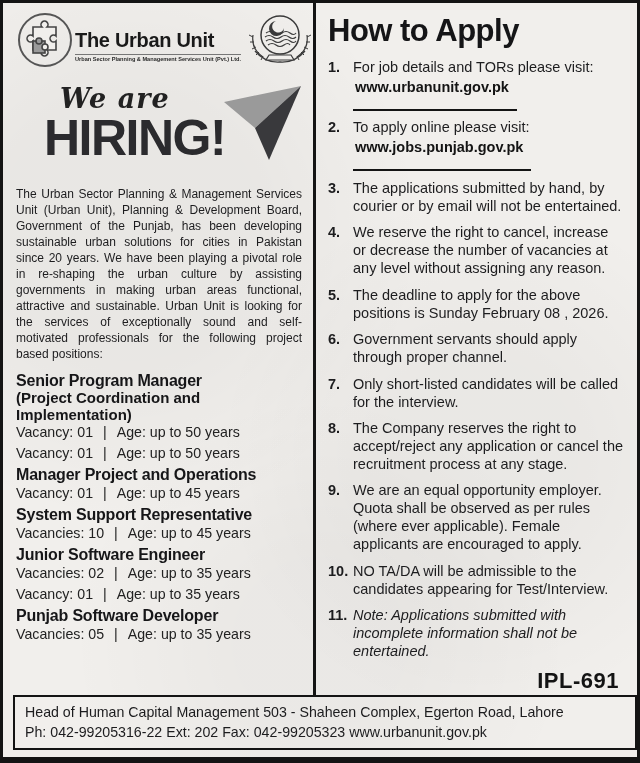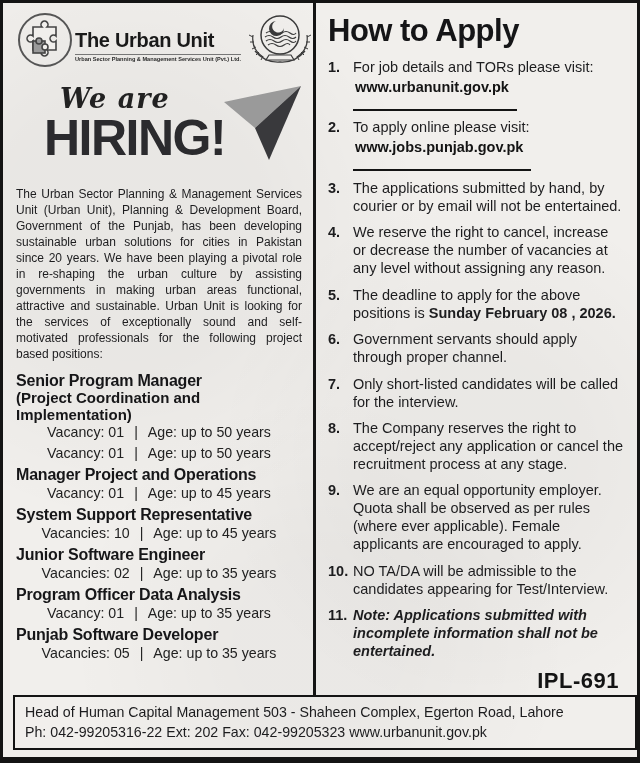--- a/index.html
+++ b/index.html
@@ -40,30 +40,30 @@
   .arrow-wrap { position:absolute; right:-2px; top:2px; }
 
   
   .intro { margin-top:8px; font-size:12px; line-height:1.33; text-align:justify; color:#1d1d1f; }
 
   
   .positions { margin-top:10px; }
   .pos { margin-bottom:5px; }
   .pos-title { font-size:16px; font-weight:800; letter-spacing:-0.2px; color:#161618; line-height:1.12; }
   .pos-sub { font-size:15px; font-weight:800; color:#161618; line-height:1.1; }
-  .pos-meta { font-size:14.2px; color:#222; margin-top:1px;text-align:center; }
+  .pos-meta { font-size:14.2px; color:#222; margin-top:1px; }
   .pos-meta .pipe { padding:0 10px; }
 
   
   .howto-title { font-size:31px; font-weight:900; letter-spacing:-0.5px; color:#151517; margin:4px 0 10px 0; }
   .item { display:flex; margin-bottom:8.5px; }
   .item .num { width:25px; flex:none; font-weight:800; font-size:14.5px; line-height:1.24; }
   .item .body { font-size:14.5px; line-height:1.24; color:#1d1d1f; }
   .item .link { display:block; width:max-content; color:#141414; font-weight:700; text-decoration:none; border-bottom:2px solid #141414; padding:1px 8px 12px 2px; margin-top:1px; cursor:pointer; }
-  .item b { font-weight:700; }
+  .item b { font-weight:400; }
   .noteb { font-weight:800; font-style:italic; }
   .refcode { text-align:right; font-size:22px; font-weight:700; letter-spacing:0.5px; color:#141414; padding-right:6px; margin-top:-2px; }
 
   
   .footer {
     position:absolute; left:10px; right:0; bottom:7px;
     border:2px solid #141414;
     background:transparent;
     padding:5px 10px 6px 10px;
     font-size:14.2px; line-height:1.42; color:#1c1c1e;
@@ -151,21 +151,20 @@
           <div class="pos-title">System Support Representative</div>
           <div class="pos-meta"><span>Vacancies: 10</span><span class="pipe">|</span><span>Age: up to 45 years</span></div>
         </div>
 
         <div class="pos">
           <div class="pos-title">Junior Software Engineer</div>
           <div class="pos-meta"><span>Vacancies: 02</span><span class="pipe">|</span><span>Age: up to 35 years</span></div>
         </div>
 
         <div class="pos">
-          <div class="pos-title">Program Officer Data Analysis</div>
           <div class="pos-meta"><span>Vacancy: 01</span><span class="pipe">|</span><span>Age: up to 35 years</span></div>
         </div>
 
         <div class="pos">
           <div class="pos-title">Punjab Software Developer</div>
           <div class="pos-meta"><span>Vacancies: 05</span><span class="pipe">|</span><span>Age: up to 35 years</span></div>
         </div>
 
       </div>
     </div>

